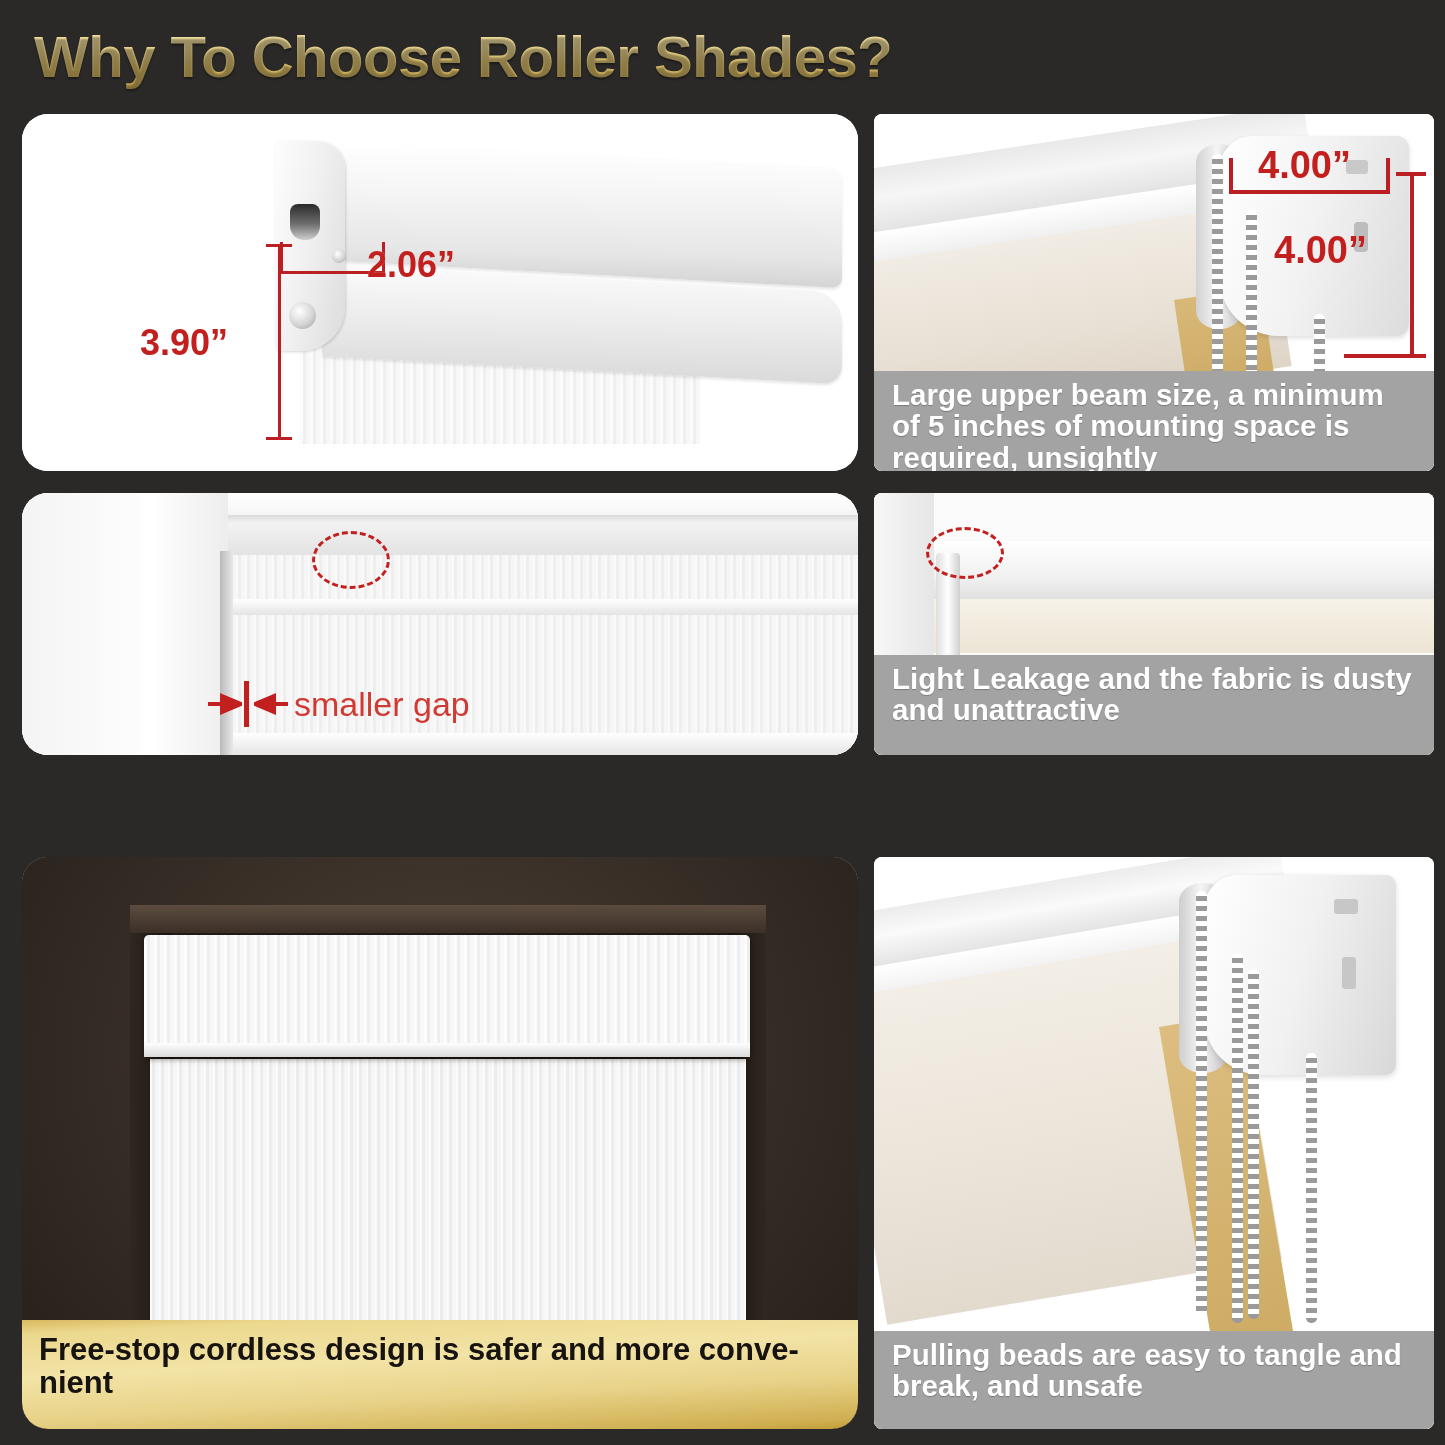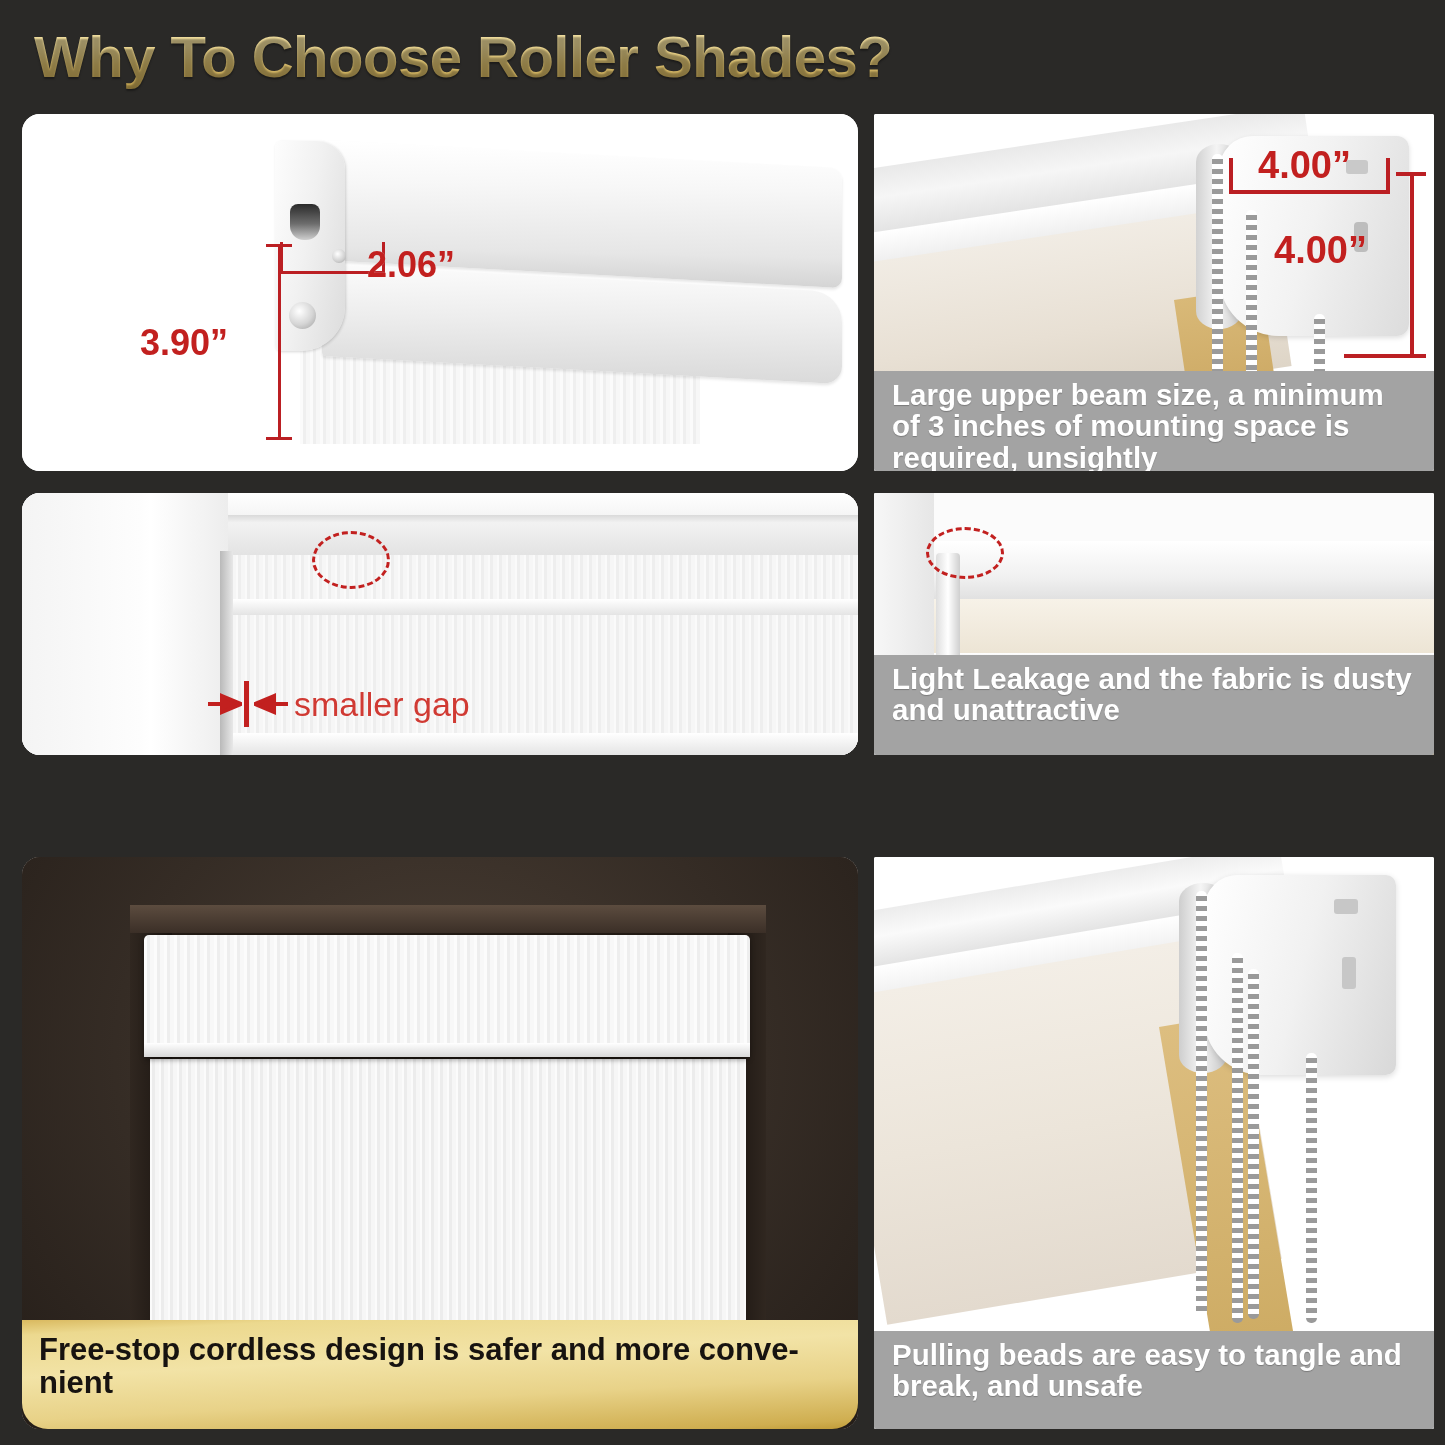--- a/index.html
+++ b/index.html
@@ -22,22 +22,22 @@
     background: linear-gradient(180deg, #f6e7ae 0%, #edd894 34%, #d9bd6c 62%, #c3a34e 100%);
     -webkit-background-clip: text; background-clip: text;
     color: #e3cd8b;
     -webkit-text-fill-color: transparent;
     text-shadow: 0 2px 2px rgba(0,0,0,0.35);
     white-space: nowrap;
   }
 
   
   .panel { position: absolute; overflow: hidden; background: #ffffff; }
-  .panel.good { border-radius: 18px; }
-  .panel.bad  { border-radius: 2px; }
+  .panel.good { border-radius: 26px; }
+  .panel.bad  { border-radius: 8px; }
 
   .r1 { top: 114px; height: 357px; }
   .r2 { top: 493px; height: 262px; }
   .r3 { top: 857px; height: 572px; }
   .colL { left: 22px;  width: 836px; }
   .colR { left: 874px; width: 560px; }
 
   .photo { position: absolute; left: 0; top: 0; right: 0; bottom: 0; overflow: hidden; }
 
   
@@ -275,21 +275,21 @@
       <div class="dimline" style="left:355px; top:76px; width:160px; height:4px;"></div>
       <div class="dimline" style="left:355px; top:44px; width:4px; height:36px;"></div>
       <div class="dimline" style="left:512px; top:44px; width:4px; height:36px;"></div>
       <div class="ann-red" style="left:384px; top:30px; font-size:38px;">4.00”</div>
 
       <div class="dimline" style="left:536px; top:58px; width:4px; height:185px;"></div>
       <div class="dimline" style="left:522px; top:58px; width:30px; height:4px;"></div>
       <div class="dimline" style="left:470px; top:240px; width:82px; height:4px;"></div>
       <div class="ann-red" style="left:400px; top:115px; font-size:38px;">4.00”</div>
     </div>
-    <div class="cap gray">Large upper beam size, a minimum of 3 inches of mounting space is required, unsightly</div>
+    <div class="cap gray">Large upper beam size, a minimum of 5 inches of mounting space is required, unsightly</div>
   </div>
 
   <div class="panel good r2 colL">
     <div class="photo">
       <div class="p3-bg"></div>
       <div class="p3-shade"></div>
       <div class="p3-band" style="top:106px;"></div>
       <div class="p3-band" style="top:240px; height:22px;"></div>
       <div class="p3-frameT"></div>
       <div class="p3-frameBev"></div>

